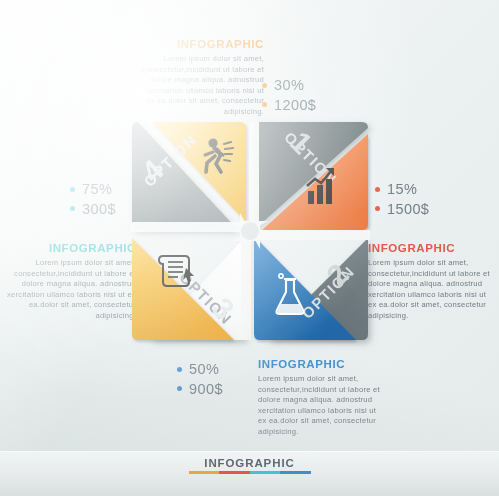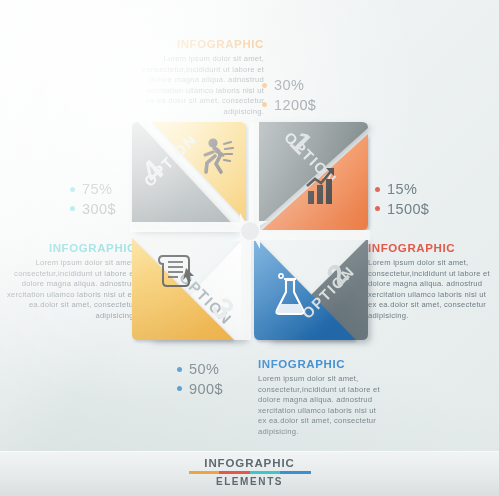--- a/index.html
+++ b/index.html
@@ -267,17 +267,16 @@
 
   <div class="footer">
     <div class="inner">
       <div class="l1">INFOGRAPHIC</div>
       <div class="cbar">
         <span style="background: rgb(239, 164, 68);"></span>
         <span style="background: rgb(226, 88, 74);"></span>
         <span style="background: rgb(63, 198, 201);"></span>
         <span style="background: rgb(63, 143, 208);"></span>
       </div>
-      <div class="l2">ELEMENTS</div>
     </div>
   </div>
 
 </div>
 
 </body></html>

